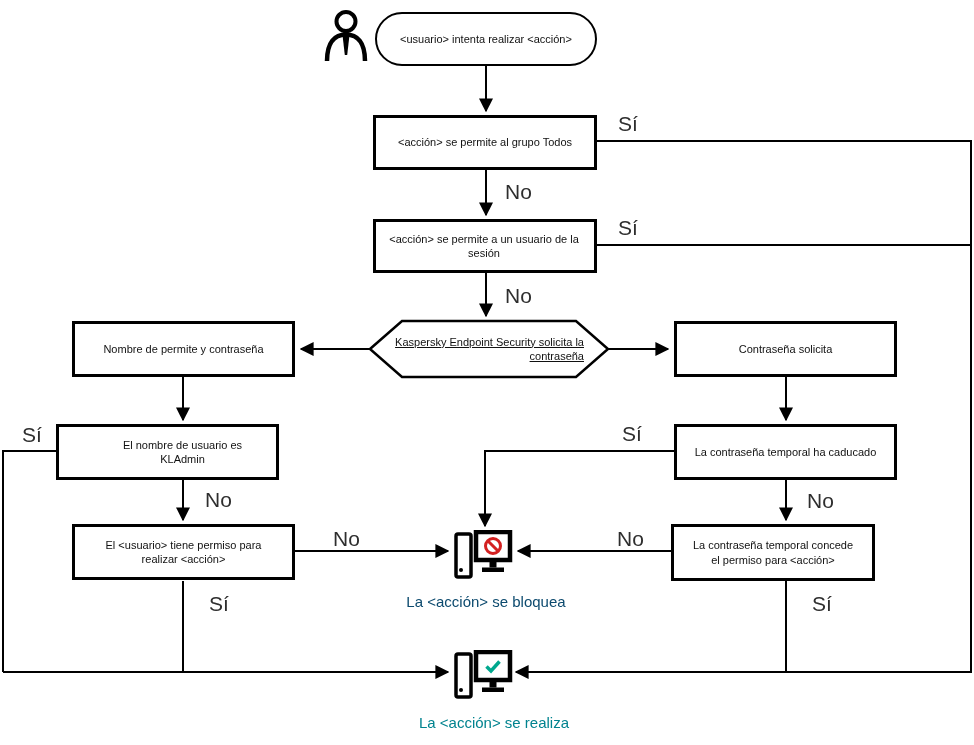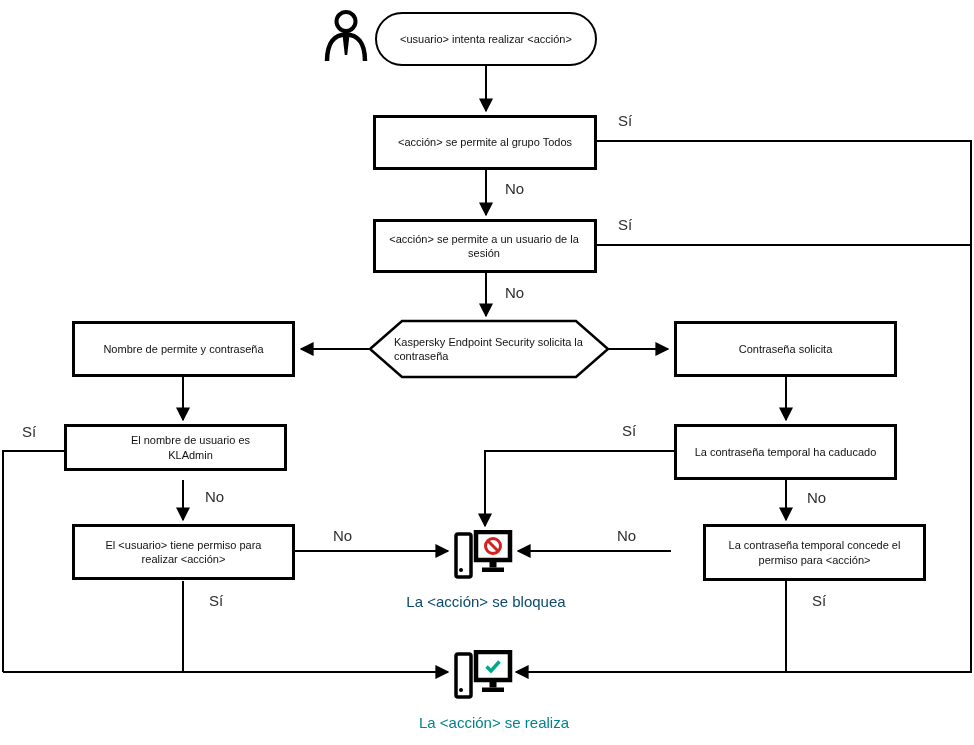--- a/index.html
+++ b/index.html
@@ -9,23 +9,23 @@
   }
   .lines-layer{position:absolute;left:0;top:0;}
   .node{
     position:absolute;border:3px solid #000;background:#fff;
     display:flex;align-items:center;justify-content:center;text-align:center;
     font-size:11px;line-height:1.3;color:#111;padding:2px 14px;box-sizing:border-box;
   }
   .stadium{border-width:2px;border-radius:28px;}
   .hex-text{
     position:absolute;display:flex;align-items:center;justify-content:center;
-    text-align:left;font-size:11px;line-height:1.3;color:#111;
+    text-align:right;font-size:11px;line-height:1.3;color:#111;text-decoration:underline;
   }
-  .edge-label{position:absolute;font-size:15px;color:#2e2e2e;}
+  .edge-label{position:absolute;font-size:21px;color:#2e2e2e;}
   .outcome{position:absolute;font-size:15px;text-align:center;}
   .outcome.blocked{color:#0c4a6e;}
   .outcome.realized{color:#00838f;}
   .icon-abs{position:absolute;}
 </style>
 </head>
 <body>
 
 <div id="canvas">
 
@@ -76,27 +76,27 @@
   <div class="node" style="left:373px;top:115px;width:224px;height:55px;">&lt;acción&gt; se permite al grupo Todos</div>
 
   <div class="node" style="left:373px;top:219px;width:224px;height:54px;padding-left:12px;">&lt;acción&gt; se permite a un usuario de la sesión</div>
 
   <div class="hex-text" style="left:394px;top:322px;width:190px;height:54px;">Kaspersky Endpoint Security solicita la contraseña</div>
 
   <div class="node" style="left:72px;top:321px;width:223px;height:56px;">Nombre de permite y contraseña</div>
 
   <div class="node" style="left:674px;top:321px;width:223px;height:56px;">Contraseña solicita</div>
 
-  <div class="node" style="left:64px;top:424px;width:223px;height:47px;padding-left:44px;">El nombre de usuario es KLAdmin</div>
+  <div class="node" style="left:56px;top:424px;width:223px;height:56px;padding-left:44px;">El nombre de usuario es KLAdmin</div>
 
   <div class="node" style="left:72px;top:524px;width:223px;height:56px;">El &lt;usuario&gt; tiene permiso para realizar &lt;acción&gt;</div>
 
   <div class="node" style="left:674px;top:424px;width:223px;height:56px;">La contraseña temporal ha caducado</div>
 
-  <div class="node" style="left:703px;top:524px;width:223px;height:57px;">La contraseña temporal concede el permiso para &lt;acción&gt;</div>
+  <div class="node" style="left:671px;top:524px;width:204px;height:57px;">La contraseña temporal concede el permiso para &lt;acción&gt;</div>
 
   <div class="edge-label" style="left:618px;top:112px;">Sí</div>
   <div class="edge-label" style="left:505px;top:180px;">No</div>
   <div class="edge-label" style="left:618px;top:216px;">Sí</div>
   <div class="edge-label" style="left:505px;top:284px;">No</div>
   <div class="edge-label" style="left:22px;top:423px;">Sí</div>
   <div class="edge-label" style="left:205px;top:488px;">No</div>
   <div class="edge-label" style="left:333px;top:527px;">No</div>
   <div class="edge-label" style="left:209px;top:592px;">Sí</div>
   <div class="edge-label" style="left:622px;top:422px;">Sí</div>

